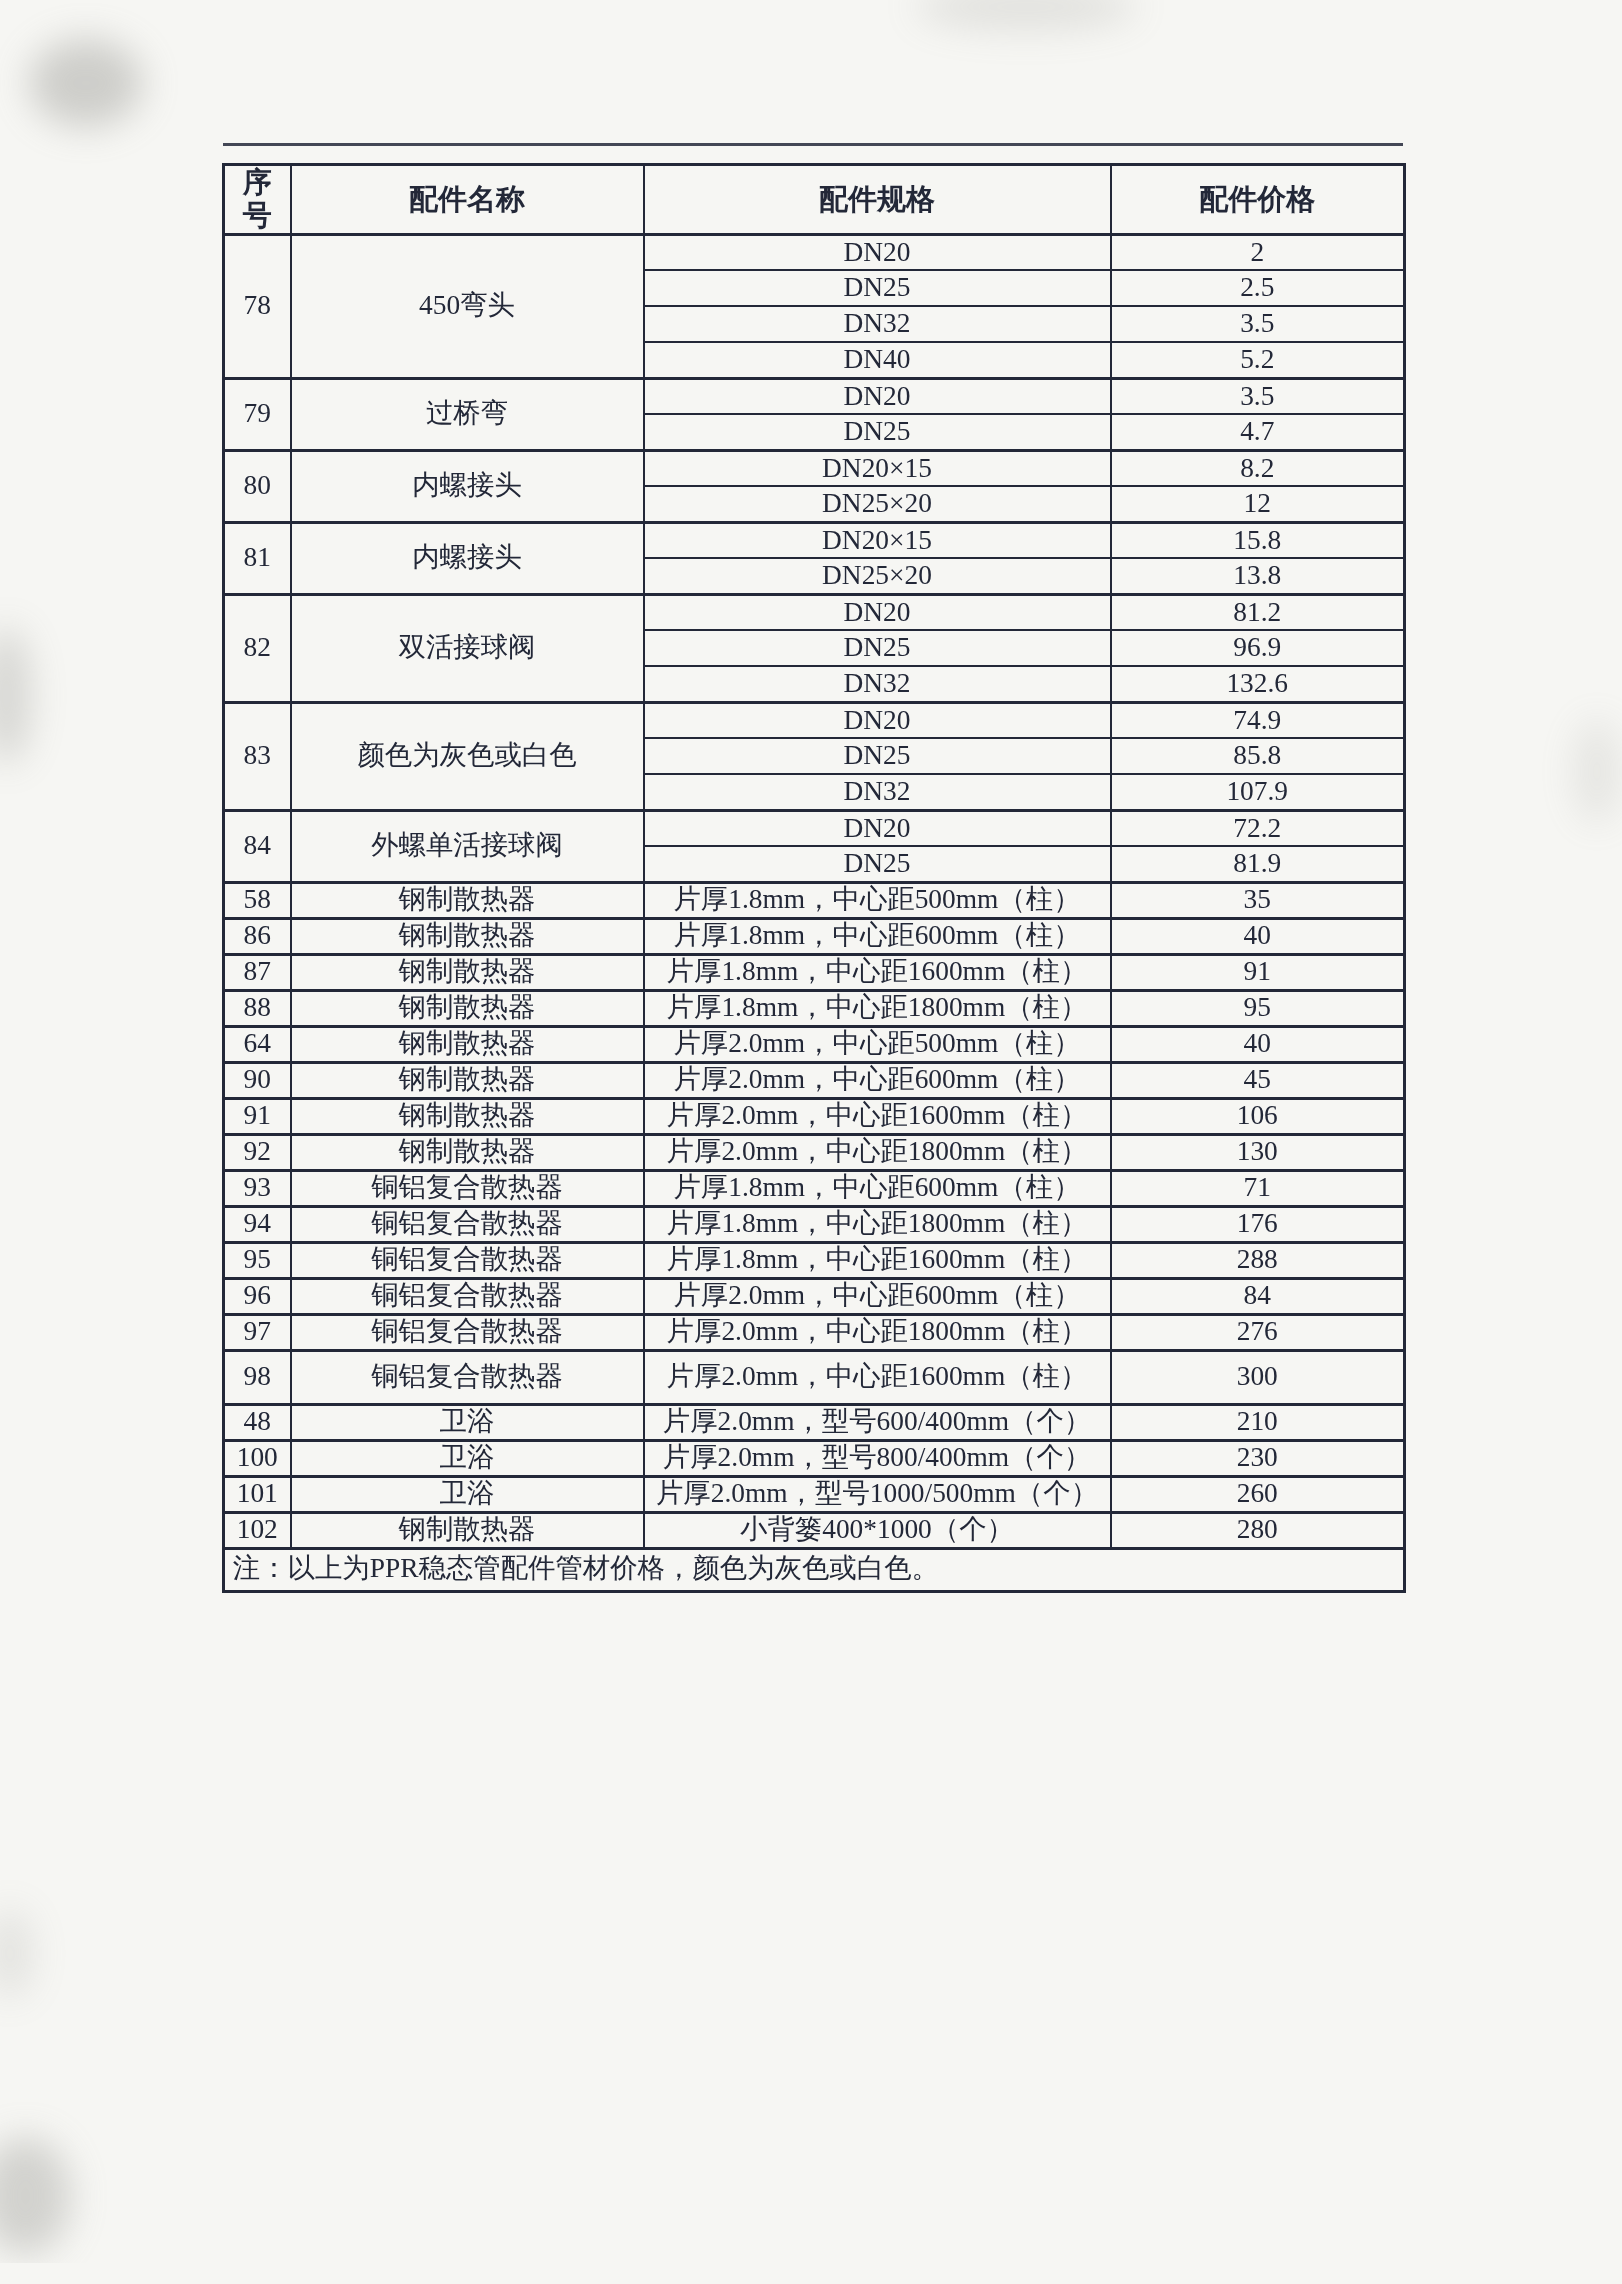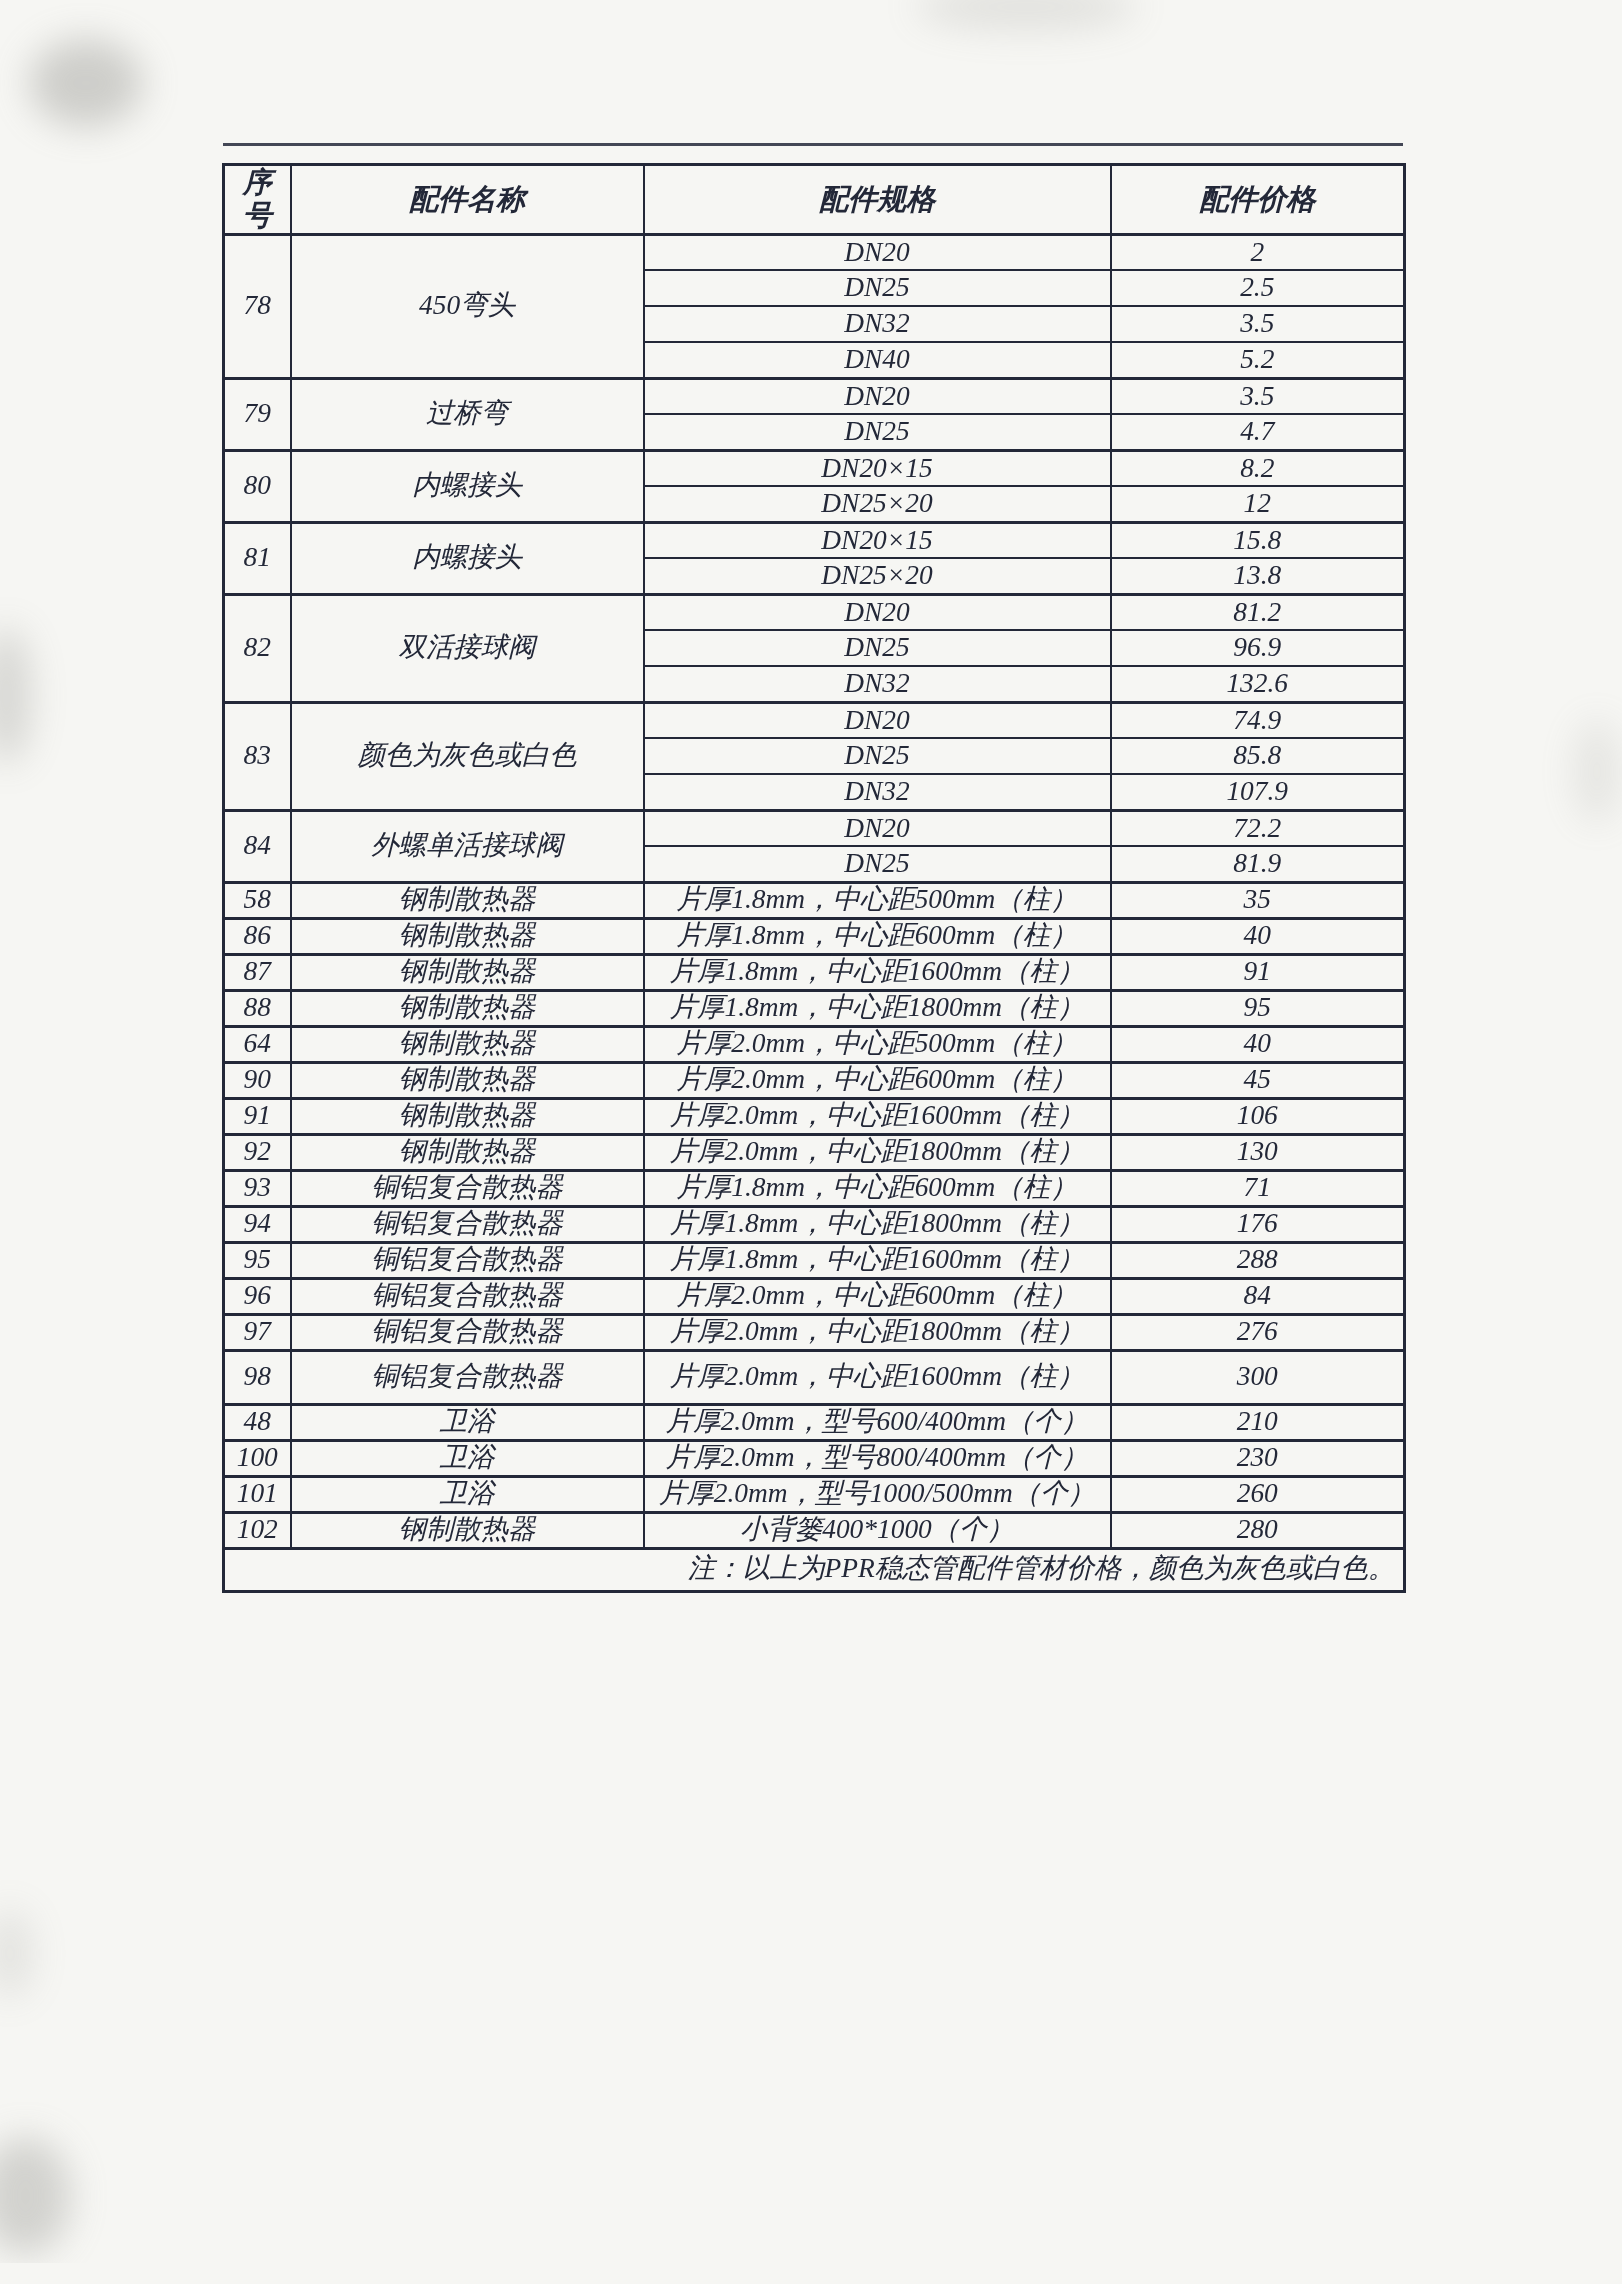--- a/index.html
+++ b/index.html
@@ -7,21 +7,20 @@
     --ink:#232838;
   }
   html,body{margin:0;padding:0;background:var(--paper);}
   .page{
     position:relative;
     width:1623px;height:2263px;
     background:var(--paper);
     overflow:hidden;
     font-family:"Liberation Serif","DejaVu Serif",serif;
     color:var(--ink);
-    font-style:italic;
   }
   
   .smudge{position:absolute;border-radius:50%;background:#8d8d88;filter:blur(18.3px);}
   .s1{left:29px;top:39px;width:114px;height:88px;opacity:.38;}
   .s2{left:-18.3px;top:627px;width:49px;height:137px;opacity:.30;}
   .s3{left:-19.6px;top:2137px;width:91px;height:118px;opacity:.34;}
   .s4{left:915px;top:-15.7px;width:222px;height:46px;opacity:.20;}
   .s5{left:1574px;top:719px;width:46px;height:105px;opacity:.16;}
   .s6{left:-13px;top:1908px;width:46px;height:91px;opacity:.18;}
   
@@ -42,21 +41,21 @@
     line-height:1.15;
   }
   thead tr{height:41px;}
   th{font-size:29px;font-weight:bold;border-bottom:3.9px solid var(--ink);border-top:3.3px solid var(--ink);}
   tbody td{font-size:27.4px;}
   tbody tr{height:36px;}
   tr.group-start td{border-top:3.3px solid var(--ink);}
   tr[data-row="98"]{height:54px;}
   tr.note-row{height:43px;}
   tr.note-row td{
-    text-align:right;padding:2.6px 7.8px 5.2px 7.8px;
+    text-align:left;padding:2.6px 7.8px 5.2px 7.8px;
     border-top:3.3px solid var(--ink);font-size:27.4px;margin-top:24px;
   }
 </style>
 </head>
 <body>
 
 <div class="page">
   <div class="smudge s1"></div>
   <div class="smudge s2"></div>
   <div class="smudge s3"></div>

